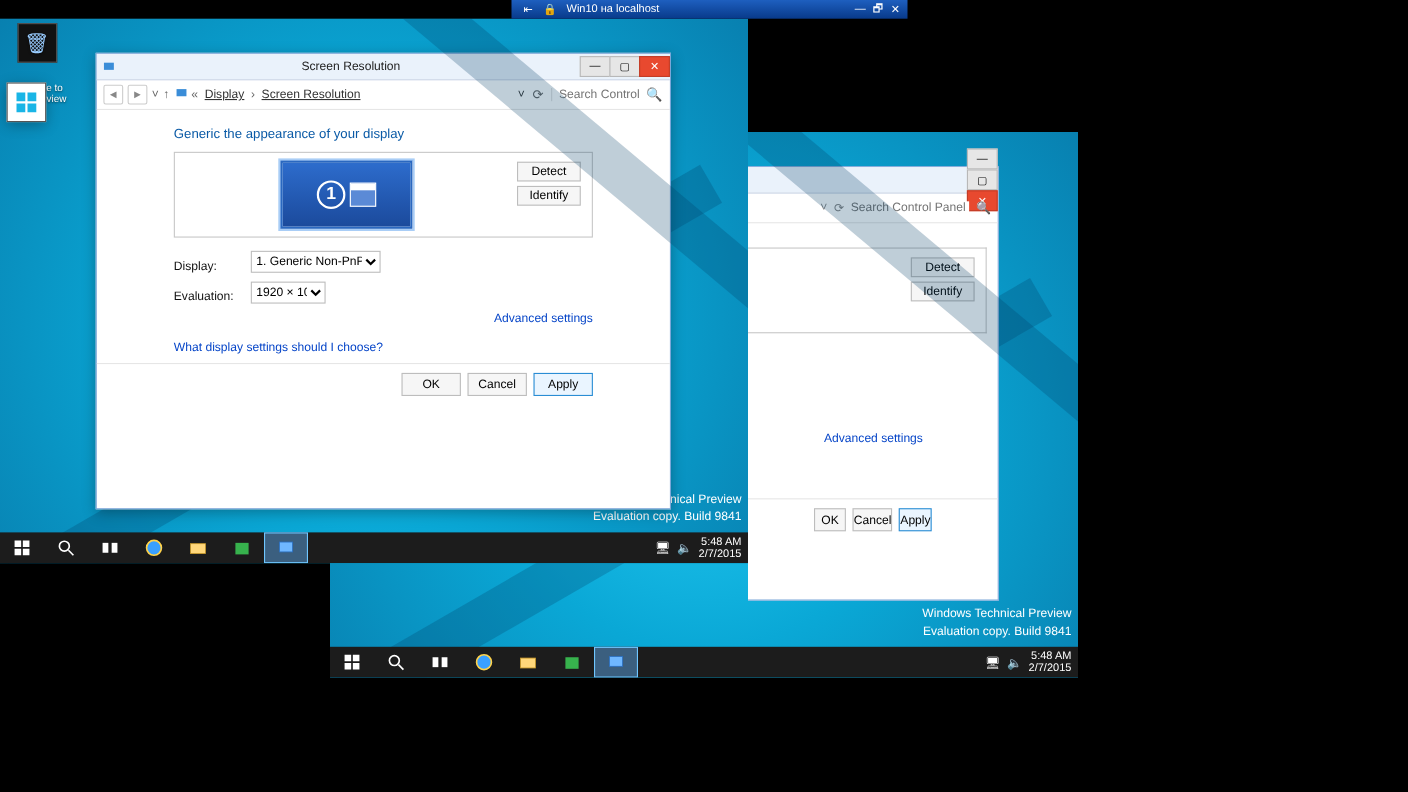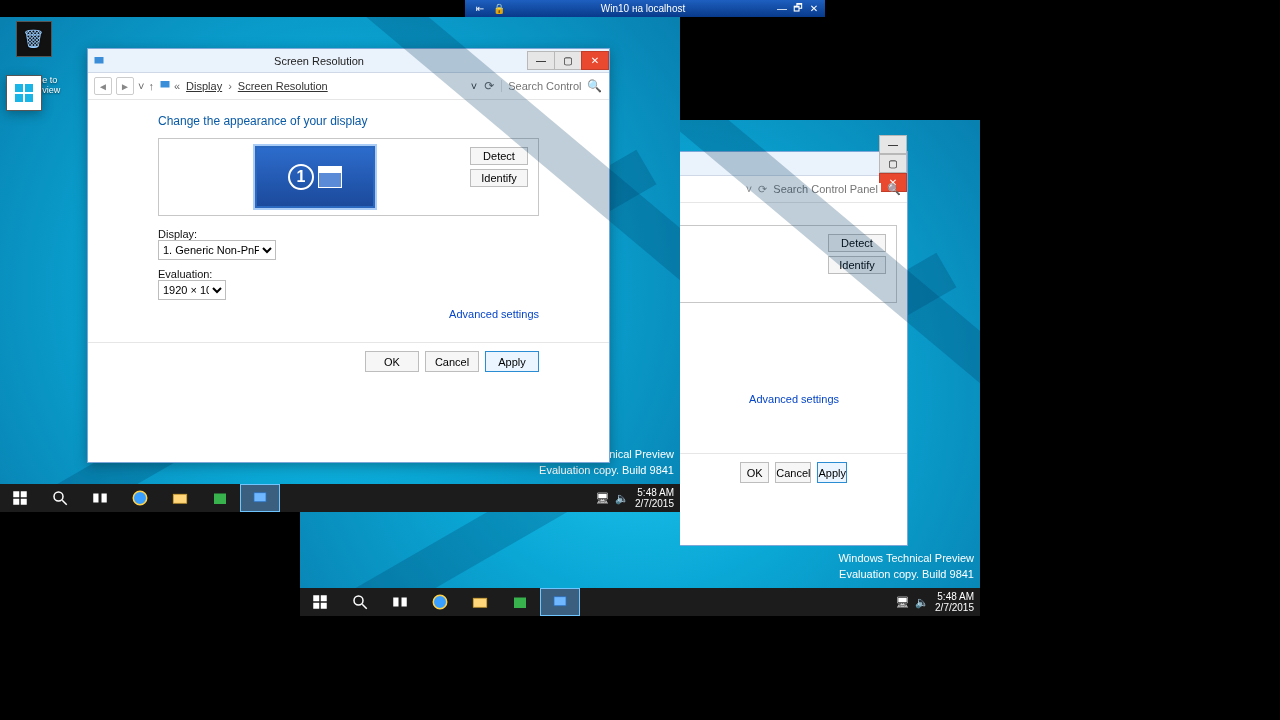--- a/index.html
+++ b/index.html
@@ -1,21 +1,21 @@
 <!DOCTYPE html>
 <html><head>
 <meta charset="utf-8">
 <style>
 * { margin: 0; padding: 0; box-sizing: border-box; font-family: "Segoe UI", Tahoma, sans-serif; }
 body { width: 1280px; height: 720px; background: #000; overflow: hidden; position: relative; }
 
 
 .vm-titlebar { position:absolute; left:465px; top:0; width:360px; height:17px; background:linear-gradient(#1e5fbf,#083a8a); color:#fff; display:flex; align-items:center; font-size:10px; }
 .vm-titlebar .vm-ctl-left { display:flex; gap:6px; padding:0 8px; }
-.vm-titlebar .vm-title { flex:1; text-align:center; }
+.vm-titlebar .vm-title { flex:1; }
 .vm-titlebar .vm-ctl-right { display:flex; gap:2px; padding:0 4px; }
 .vm-btn { width:14px; height:13px; display:flex; align-items:center; justify-content:center; font-size:10px; }
 
 
 .desktop { position:absolute; background: radial-gradient(circle at 50% 55%, #22c9f2 0, #0aa8d6 45%, #0880b0 100%); overflow:hidden; }
 .desktop.front { left:0; top:17px; width:680px; height:495px; }
 .desktop.back  { left:300px; top:120px; width:680px; height:496px; }
 
 .streaks::before, .streaks::after { content:""; position:absolute; width:800px; height:40px; background:rgba(0,60,100,.25); transform:rotate(-30deg); }
 .streaks::before { left:-100px; top:330px; }
@@ -59,21 +59,21 @@
 .toolbar .mag { width:16px; text-align:center; color:#666; font-size:12px; }
 
 .content { padding:14px 70px 8px 70px; font-size:11px; color:#111; }
 .content h2 { font-size:12px; color:#0a5aa6; font-weight:400; margin-bottom:10px; }
 .monitor-box { border:1px solid #c7c7c7; height:78px; display:flex; align-items:center; padding:0 10px; margin-bottom:12px; position:relative; }
 .monitor-preview { margin-left:86px; width:120px; height:62px; border:2px solid #2a68c0; background:linear-gradient(#2d6ccc,#1b4a9c); display:flex; align-items:center; justify-content:center; gap:4px; box-shadow:0 0 0 2px #a9cdf6; }
 .monitor-preview .num { width:26px;height:26px;border:2px solid #fff;border-radius:50%; color:#fff; font-size:16px; font-weight:700; display:flex; align-items:center; justify-content:center;}
 .monitor-preview .cal { width:24px;height:22px; background:#5b8ad6; border:1px solid #fff; background-image:linear-gradient(#fff,#fff); background-size:100% 6px; background-repeat:no-repeat; }
 .side-btns { position:absolute; right:10px; top:8px; display:flex; flex-direction:column; gap:4px; }
 .side-btns button, .action-row button, .back-actions button { font-size:11px; padding:2px 0; width:58px; background:#f6f6f6; border:1px solid #bdbdbd; cursor:pointer; }
-.row { display:flex; align-items:flex-start; margin-bottom:8px;flex-direction:column; }
+.row { display:flex; align-items:flex-end; margin-bottom:8px; }
 .row .lbl { width:70px; }
 .row select { font-size:11px; border:1px solid #bdbdbd; background:#fff; height:20px; }
 .link { color:#0645c8; cursor:pointer; }
 .link.right { text-align:right; display:block; margin-top:6px; }
 .links-block { margin-top:14px; display:flex; flex-direction:column; gap:4px; }
 .footer { border-top:1px solid #e6e6e6; padding:8px 70px; display:flex; justify-content:flex-end; gap:6px; }
 .footer button { width:54px; height:21px; font-size:11px; background:#f6f6f6; border:1px solid #bdbdbd; }
 .footer button.apply { border:1px solid #2a8dd4; background:#eaf5ff; }
 
 
@@ -232,41 +232,42 @@
       <div style="flex:1"></div>
       <span>˅</span>
       <span class="refresh">⟳</span>
       <div class="search">
         <input placeholder="Search Control Panel" style="">
       </div>
       <span class="mag">🔍</span>
     </div>
 
     <div class="content">
-      <h2>Change the appearance of your display</h2>
+      <h2>Generic the appearance of your display</h2>
       <div class="monitor-box">
         <div class="monitor-preview">
           <span class="num">1</span>
           <span class="cal"></span>
         </div>
         <div class="side-btns">
           <button>Detect</button>
           <button>Identify</button>
         </div>
       </div>
       <div class="row">
         <span class="lbl">Display:</span>
         <select style="width:118px"><option>1. Generic Non-PnP Monitor</option></select>
       </div>
       <div class="row">
         <span class="lbl">Evaluation:</span>
         <select style="width:68px"><option>1920 × 1080</option></select>
       </div>
       <span class="link right">Advanced settings</span>
       <div class="links-block">
+        <span class="link">What display settings should I choose?</span>
       </div>
     </div>
     <div class="footer">
       <button>OK</button>
       <button>Cancel</button>
       <button class="apply">Apply</button>
     </div>
   </div>
 
   <div class="taskbar">

